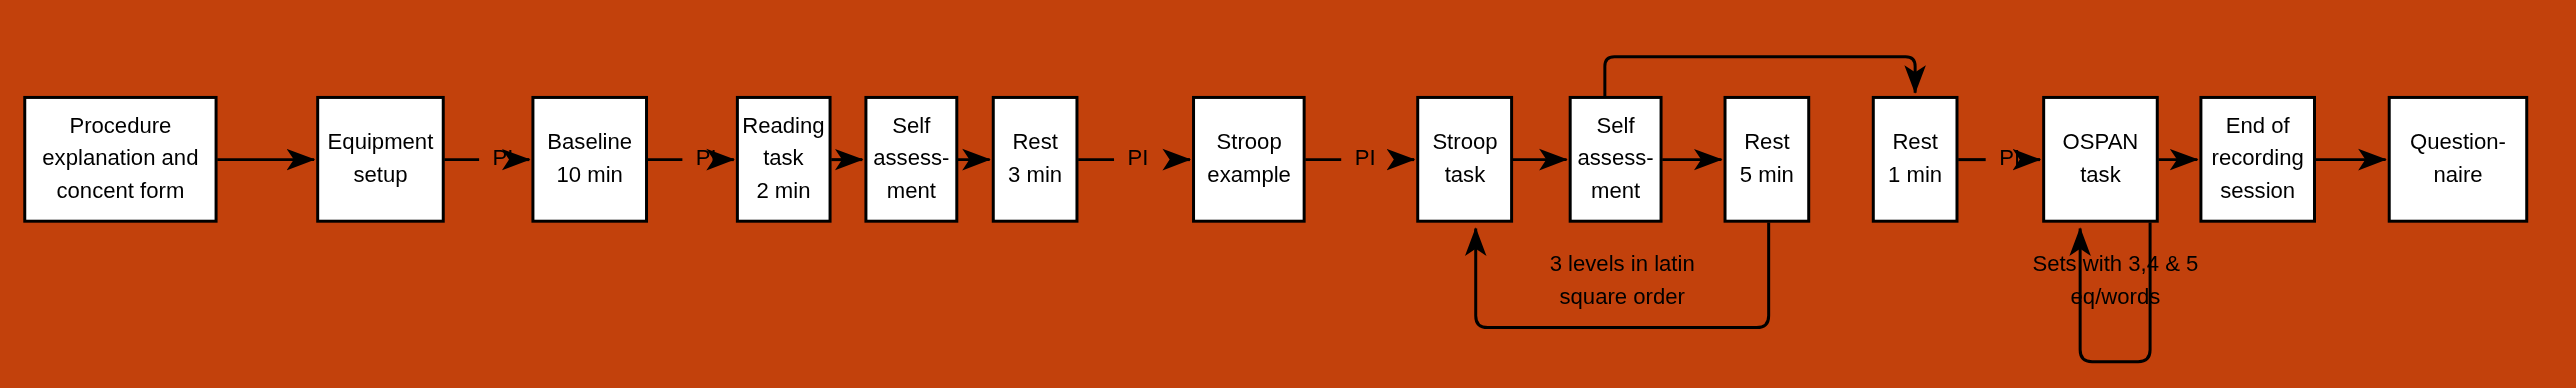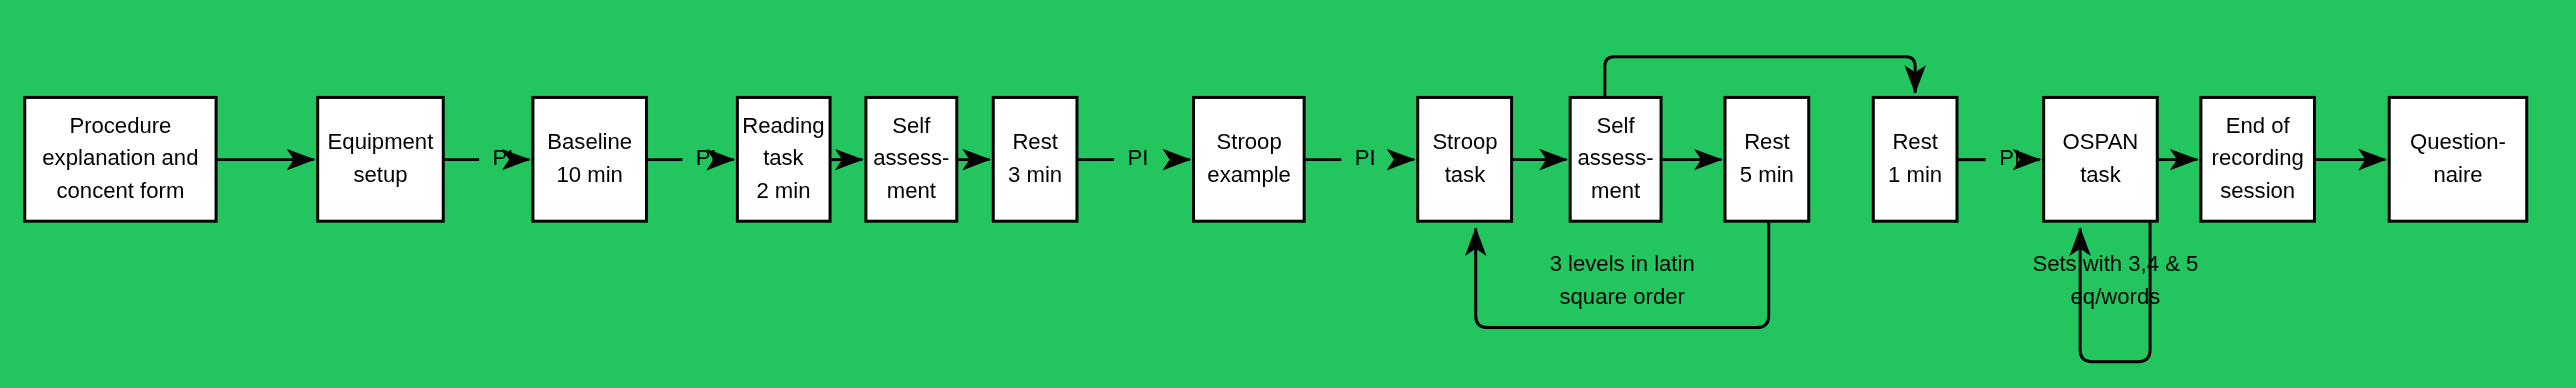--- a/index.html
+++ b/index.html
@@ -10,21 +10,21 @@
   body {
     width: 2576px;
     height: 388px;
     font-family: "Liberation Sans", sans-serif;
     overflow: hidden;
   }
   #flowchart-root {
     position: relative;
     width: 2576px;
     height: 388px;
-    background: #22c55e;
+    background: #c2410c;
   }
   svg.diagram {
     display: block;
     width: 2576px;
     height: 388px;
   }
   .node-box {
     fill: #ffffff;
     stroke: #000000;
     stroke-width: 5;

